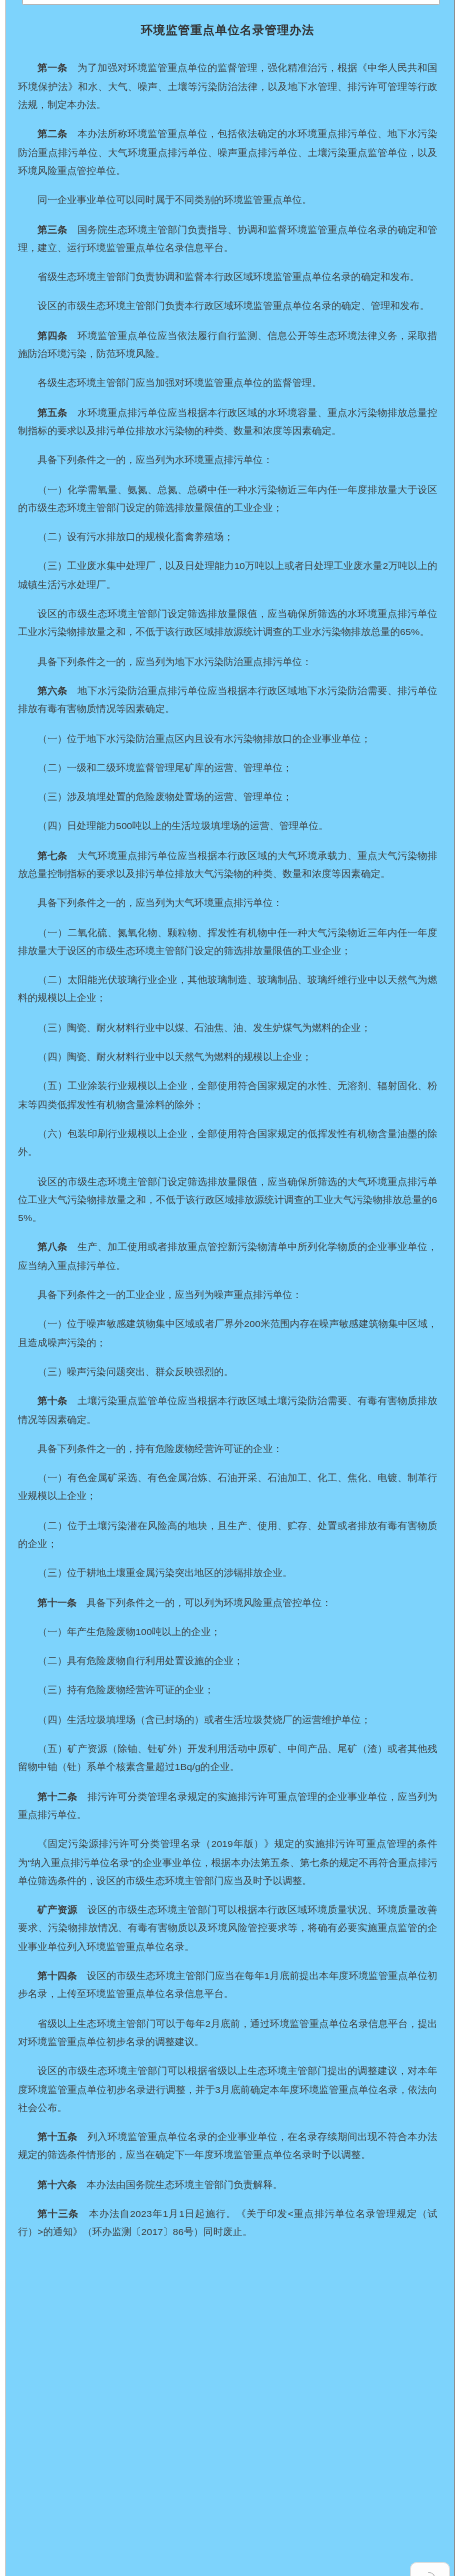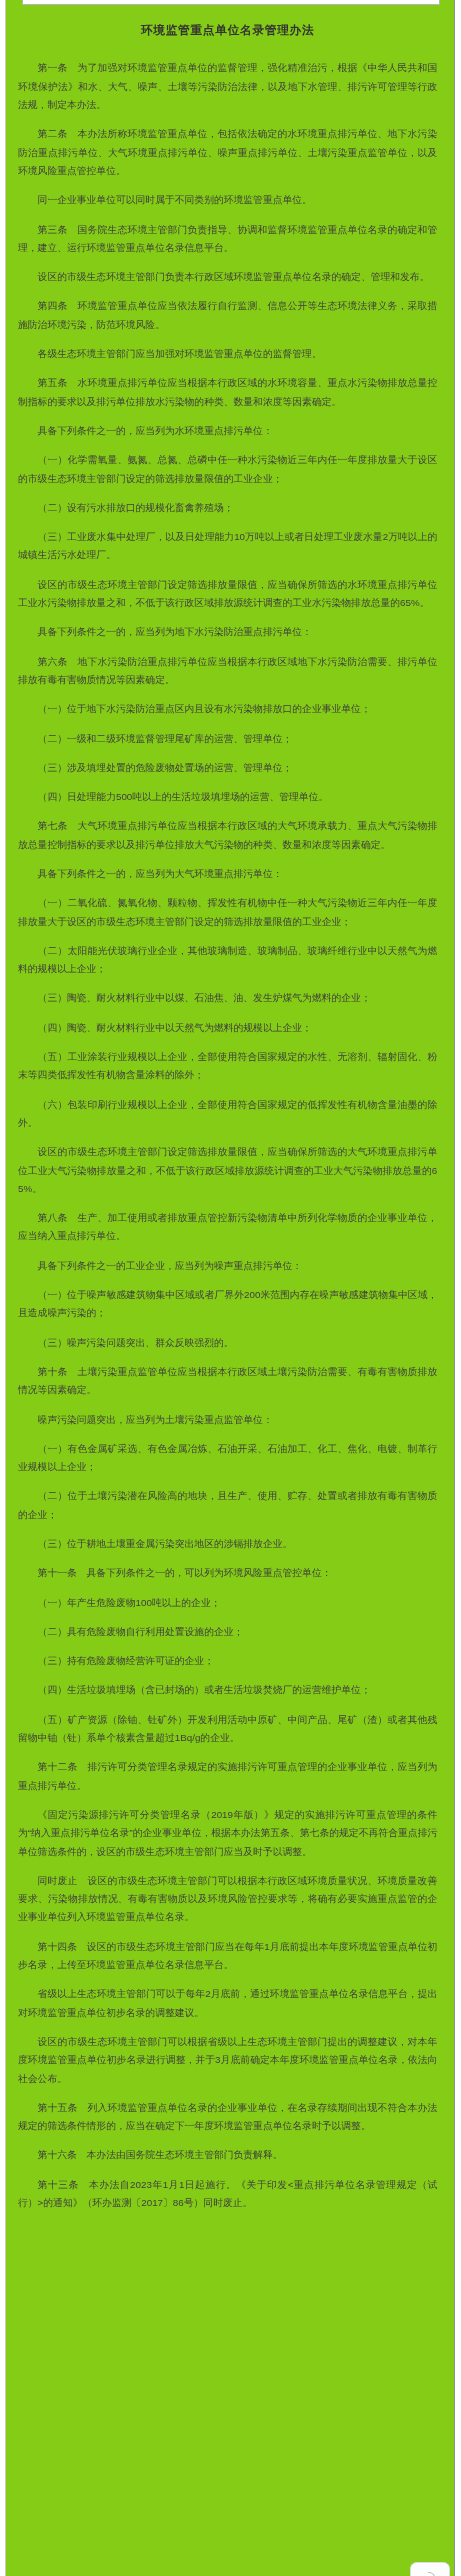--- a/index.html
+++ b/index.html
@@ -16,21 +16,21 @@
   }
   .page-frame {
     position: absolute;
     left: 4.6px;
     top: 0;
     width: 450px;
     height: 2576px;
     border-left: 0.7px solid #c9c9c9;
     border-right: 0.7px solid #8f8f8f;
     box-sizing: border-box;
-    background: #84cc16;
+    background: #7dd3fc;
   }
   .top-cut-box {
     position: absolute;
     left: 16.3px;
     top: -5.9px;
     width: 416px;
     height: 8.5px;
     border: 0.7px solid #b5b5b5;
     border-radius: 1.3px;
     background: #ffffff;
@@ -50,21 +50,21 @@
   .para {
     font-size: 9.8px;
     line-height: 18.3px;
     color: #3e3e3e;
     text-align: justify;
     text-indent: 2em;
     margin: 11px 0;
     word-break: break-all;
   }
   .para strong {
-    font-weight: normal;
+    font-weight: bold;
     color: #3e3e3e;
   }
   .float-widget {
     position: absolute;
     left: 410px;
     top: 2562px;
     width: 38px;
     height: 29px;
     border: 0.7px solid #dcdcdc;
     border-radius: 6.5px;
@@ -88,20 +88,21 @@
 
 <div class="page-frame">
   <div class="top-cut-box"></div>
   <div class="content">
     <h1 class="doc-title">环境监管重点单位名录管理办法</h1>
     <div>
         <p class="para"><strong>第一条</strong>　为了加强对环境监管重点单位的监督管理，强化精准治污，根据《中华人民共和国环境保护法》和水、大气、噪声、土壤等污染防治法律，以及地下水管理、排污许可管理等行政法规，制定本办法。</p>
         <p class="para"><strong>第二条</strong>　本办法所称环境监管重点单位，包括依法确定的水环境重点排污单位、地下水污染防治重点排污单位、大气环境重点排污单位、噪声重点排污单位、土壤污染重点监管单位，以及环境风险重点管控单位。</p>
         <p class="para">同一企业事业单位可以同时属于不同类别的环境监管重点单位。</p>
         <p class="para"><strong>第三条</strong>　国务院生态环境主管部门负责指导、协调和监督环境监管重点单位名录的确定和管理，建立、运行环境监管重点单位名录信息平台。</p>
+        <p class="para">省级生态环境主管部门负责协调和监督本行政区域环境监管重点单位名录的确定和发布。</p>
         <p class="para">设区的市级生态环境主管部门负责本行政区域环境监管重点单位名录的确定、管理和发布。</p>
         <p class="para"><strong>第四条</strong>　环境监管重点单位应当依法履行自行监测、信息公开等生态环境法律义务，采取措施防治环境污染，防范环境风险。</p>
         <p class="para">各级生态环境主管部门应当加强对环境监管重点单位的监督管理。</p>
         <p class="para"><strong>第五条</strong>　水环境重点排污单位应当根据本行政区域的水环境容量、重点水污染物排放总量控制指标的要求以及排污单位排放水污染物的种类、数量和浓度等因素确定。</p>
         <p class="para">具备下列条件之一的，应当列为水环境重点排污单位：</p>
         <p class="para">（一）化学需氧量、氨氮、总氮、总磷中任一种水污染物近三年内任一年度排放量大于设区的市级生态环境主管部门设定的筛选排放量限值的工业企业；</p>
         <p class="para">（二）设有污水排放口的规模化畜禽养殖场；</p>
         <p class="para">（三）工业废水集中处理厂，以及日处理能力10万吨以上或者日处理工业废水量2万吨以上的城镇生活污水处理厂。</p>
         <p class="para">设区的市级生态环境主管部门设定筛选排放量限值，应当确保所筛选的水环境重点排污单位工业水污染物排放量之和，不低于该行政区域排放源统计调查的工业水污染物排放总量的65%。</p>
         <p class="para">具备下列条件之一的，应当列为地下水污染防治重点排污单位：</p>
@@ -117,33 +118,33 @@
         <p class="para">（三）陶瓷、耐火材料行业中以煤、石油焦、油、发生炉煤气为燃料的企业；</p>
         <p class="para">（四）陶瓷、耐火材料行业中以天然气为燃料的规模以上企业；</p>
         <p class="para">（五）工业涂装行业规模以上企业，全部使用符合国家规定的水性、无溶剂、辐射固化、粉末等四类低挥发性有机物含量涂料的除外；</p>
         <p class="para">（六）包装印刷行业规模以上企业，全部使用符合国家规定的低挥发性有机物含量油墨的除外。</p>
         <p class="para">设区的市级生态环境主管部门设定筛选排放量限值，应当确保所筛选的大气环境重点排污单位工业大气污染物排放量之和，不低于该行政区域排放源统计调查的工业大气污染物排放总量的65%。</p>
         <p class="para"><strong>第八条</strong>　生产、加工使用或者排放重点管控新污染物清单中所列化学物质的企业事业单位，应当纳入重点排污单位。</p>
         <p class="para">具备下列条件之一的工业企业，应当列为噪声重点排污单位：</p>
         <p class="para">（一）位于噪声敏感建筑物集中区域或者厂界外200米范围内存在噪声敏感建筑物集中区域，且造成噪声污染的；</p>
         <p class="para">（三）噪声污染问题突出、群众反映强烈的。</p>
         <p class="para"><strong>第十条</strong>　土壤污染重点监管单位应当根据本行政区域土壤污染防治需要、有毒有害物质排放情况等因素确定。</p>
-        <p class="para">噪声污染问题突出，应当列为土壤污染重点监管单位：</p>
+        <p class="para">具备下列条件之一的，持有危险废物经营许可证的企业：</p>
         <p class="para">（一）有色金属矿采选、有色金属冶炼、石油开采、石油加工、化工、焦化、电镀、制革行业规模以上企业；</p>
         <p class="para">（二）位于土壤污染潜在风险高的地块，且生产、使用、贮存、处置或者排放有毒有害物质的企业；</p>
         <p class="para">（三）位于耕地土壤重金属污染突出地区的涉镉排放企业。</p>
         <p class="para"><strong>第十一条</strong>　具备下列条件之一的，可以列为环境风险重点管控单位：</p>
         <p class="para">（一）年产生危险废物100吨以上的企业；</p>
         <p class="para">（二）具有危险废物自行利用处置设施的企业；</p>
         <p class="para">（三）持有危险废物经营许可证的企业；</p>
         <p class="para">（四）生活垃圾填埋场（含已封场的）或者生活垃圾焚烧厂的运营维护单位；</p>
         <p class="para">（五）矿产资源（除铀、钍矿外）开发利用活动中原矿、中间产品、尾矿（渣）或者其他残留物中铀（钍）系单个核素含量超过1Bq/g的企业。</p>
         <p class="para"><strong>第十二条</strong>　排污许可分类管理名录规定的实施排污许可重点管理的企业事业单位，应当列为重点排污单位。</p>
         <p class="para">《固定污染源排污许可分类管理名录（2019年版）》规定的实施排污许可重点管理的条件为“纳入重点排污单位名录”的企业事业单位，根据本办法第五条、第七条的规定不再符合重点排污单位筛选条件的，设区的市级生态环境主管部门应当及时予以调整。</p>
-        <p class="para"><strong>同时废止</strong>　设区的市级生态环境主管部门可以根据本行政区域环境质量状况、环境质量改善要求、污染物排放情况、有毒有害物质以及环境风险管控要求等，将确有必要实施重点监管的企业事业单位列入环境监管重点单位名录。</p>
+        <p class="para"><strong>矿产资源</strong>　设区的市级生态环境主管部门可以根据本行政区域环境质量状况、环境质量改善要求、污染物排放情况、有毒有害物质以及环境风险管控要求等，将确有必要实施重点监管的企业事业单位列入环境监管重点单位名录。</p>
         <p class="para"><strong>第十四条</strong>　设区的市级生态环境主管部门应当在每年1月底前提出本年度环境监管重点单位初步名录，上传至环境监管重点单位名录信息平台。</p>
         <p class="para">省级以上生态环境主管部门可以于每年2月底前，通过环境监管重点单位名录信息平台，提出对环境监管重点单位初步名录的调整建议。</p>
         <p class="para">设区的市级生态环境主管部门可以根据省级以上生态环境主管部门提出的调整建议，对本年度环境监管重点单位初步名录进行调整，并于3月底前确定本年度环境监管重点单位名录，依法向社会公布。</p>
         <p class="para"><strong>第十五条</strong>　列入环境监管重点单位名录的企业事业单位，在名录存续期间出现不符合本办法规定的筛选条件情形的，应当在确定下一年度环境监管重点单位名录时予以调整。</p>
         <p class="para"><strong>第十六条</strong>　本办法由国务院生态环境主管部门负责解释。</p>
         <p class="para"><strong>第十三条</strong>　本办法自2023年1月1日起施行。《关于印发&lt;重点排污单位名录管理规定（试行）&gt;的通知》（环办监测〔2017〕86号）同时废止。</p>
       </div>
   </div>
 </div>
 

